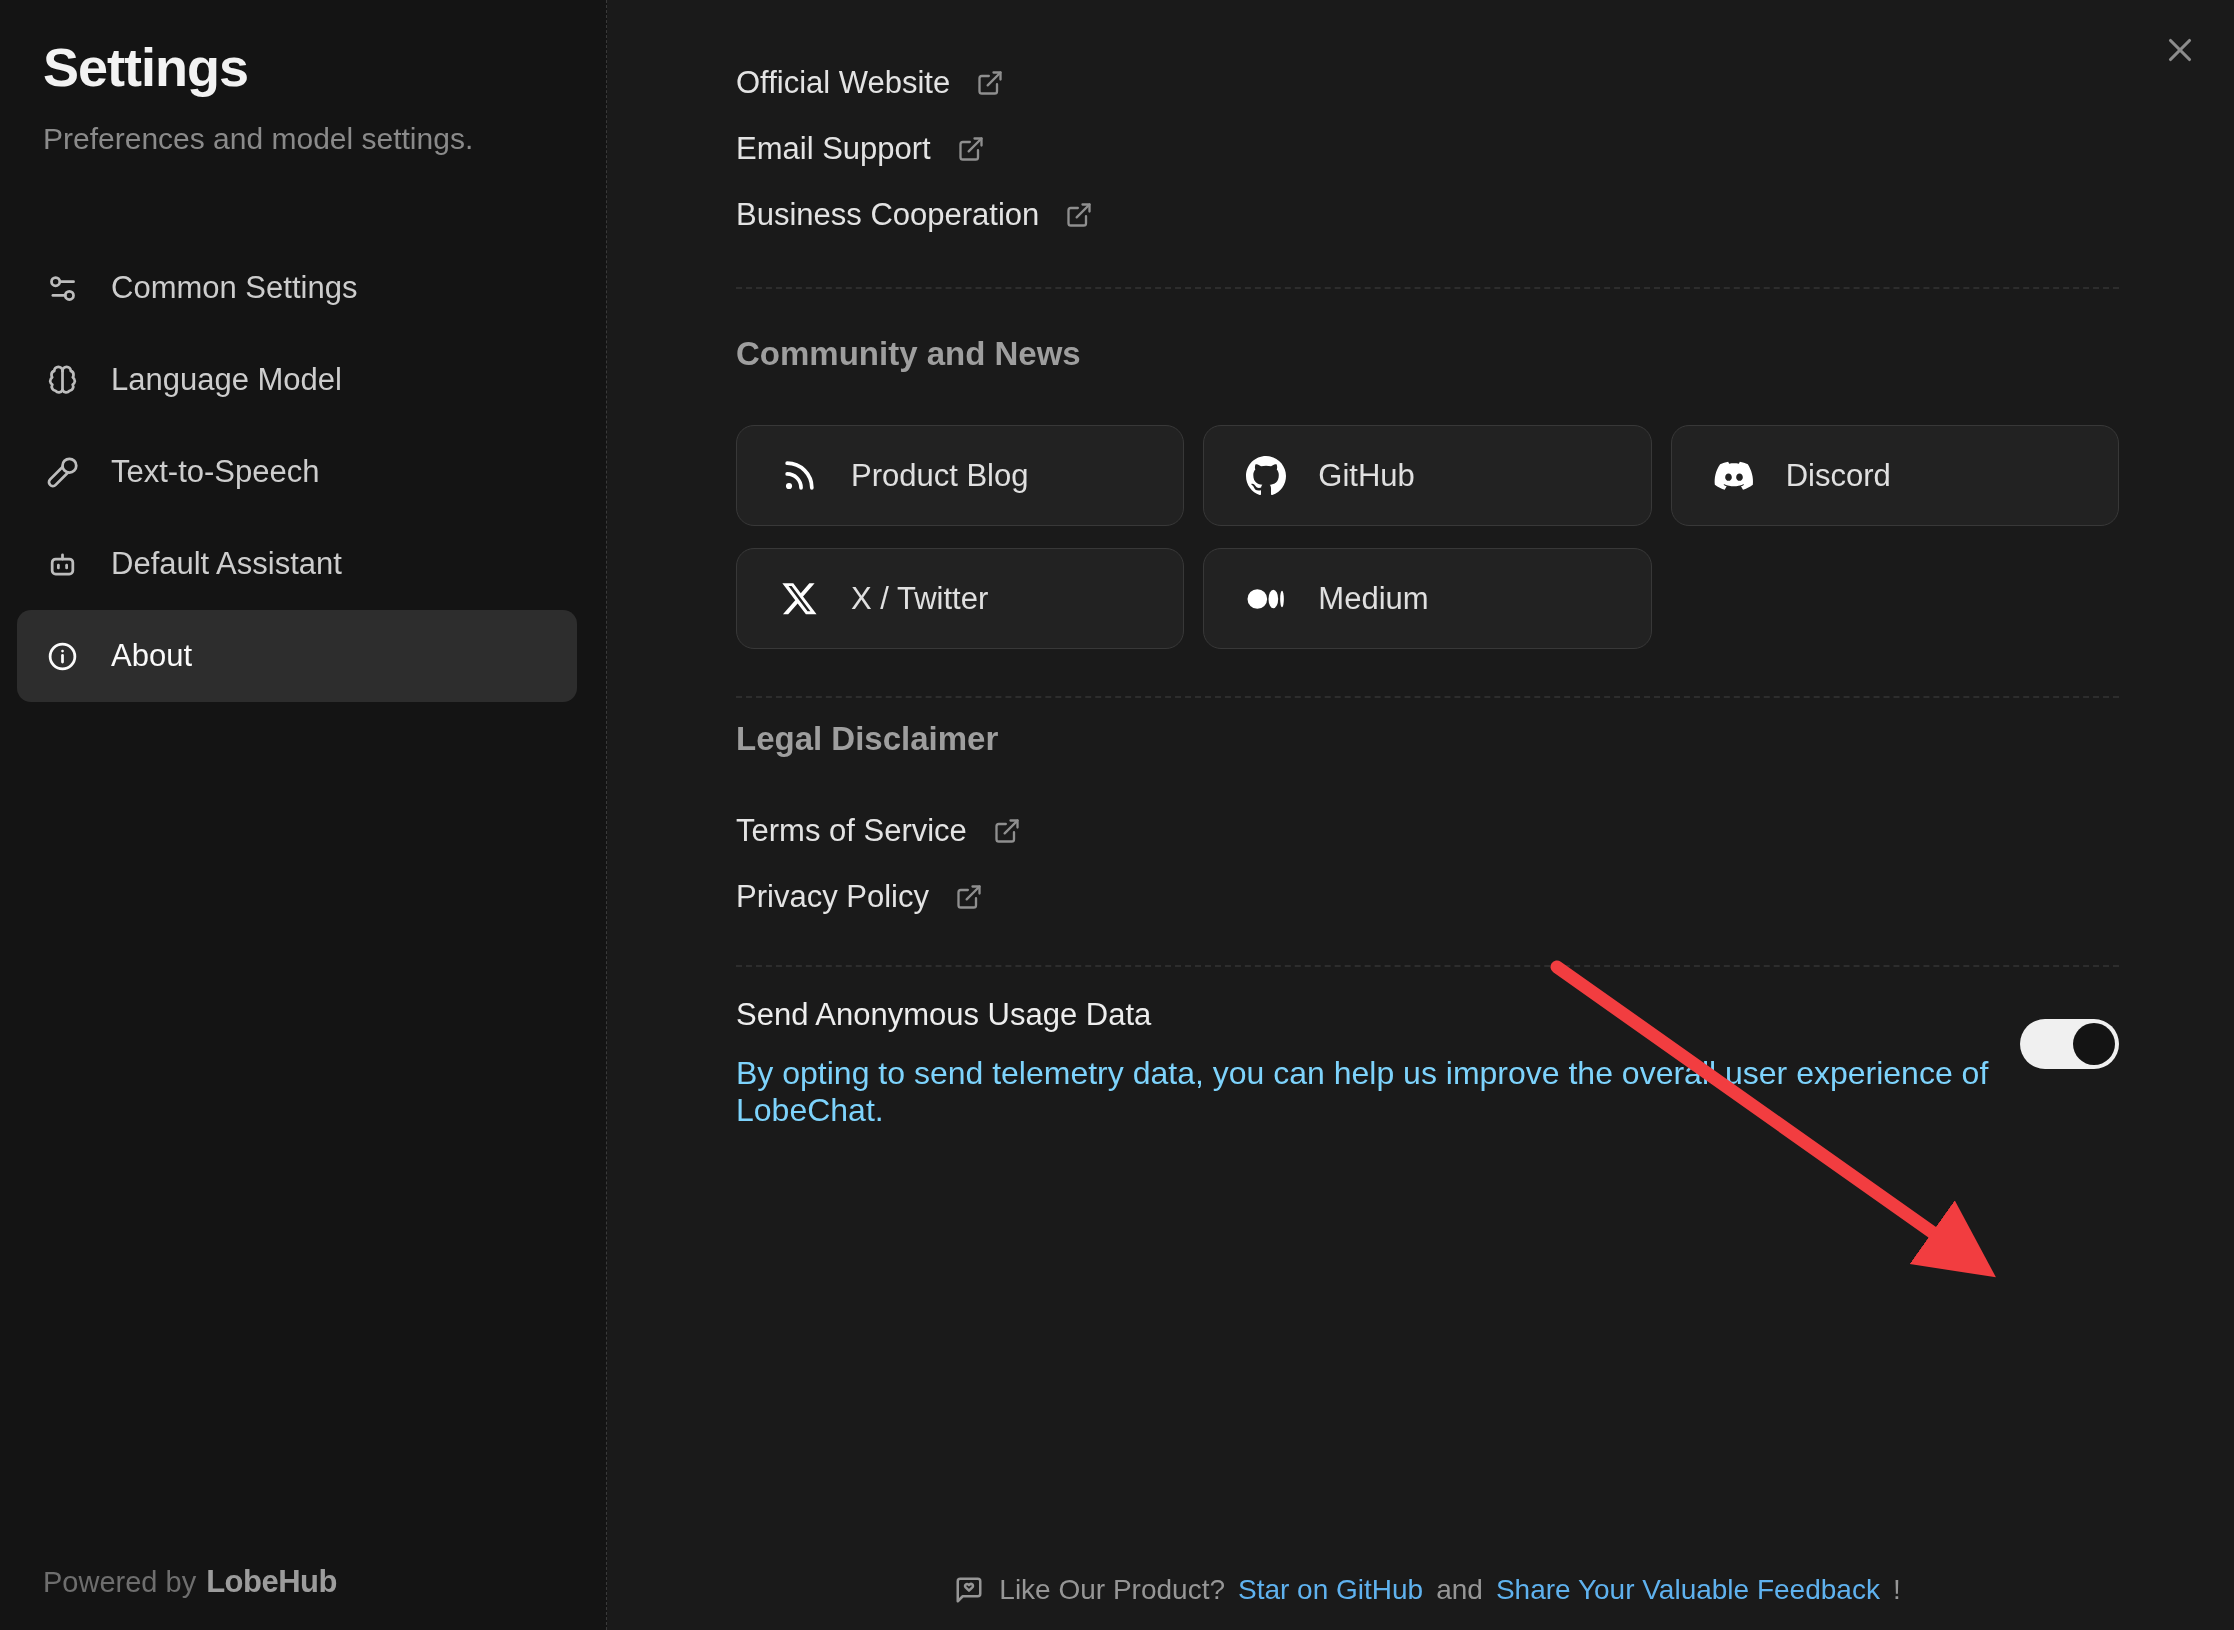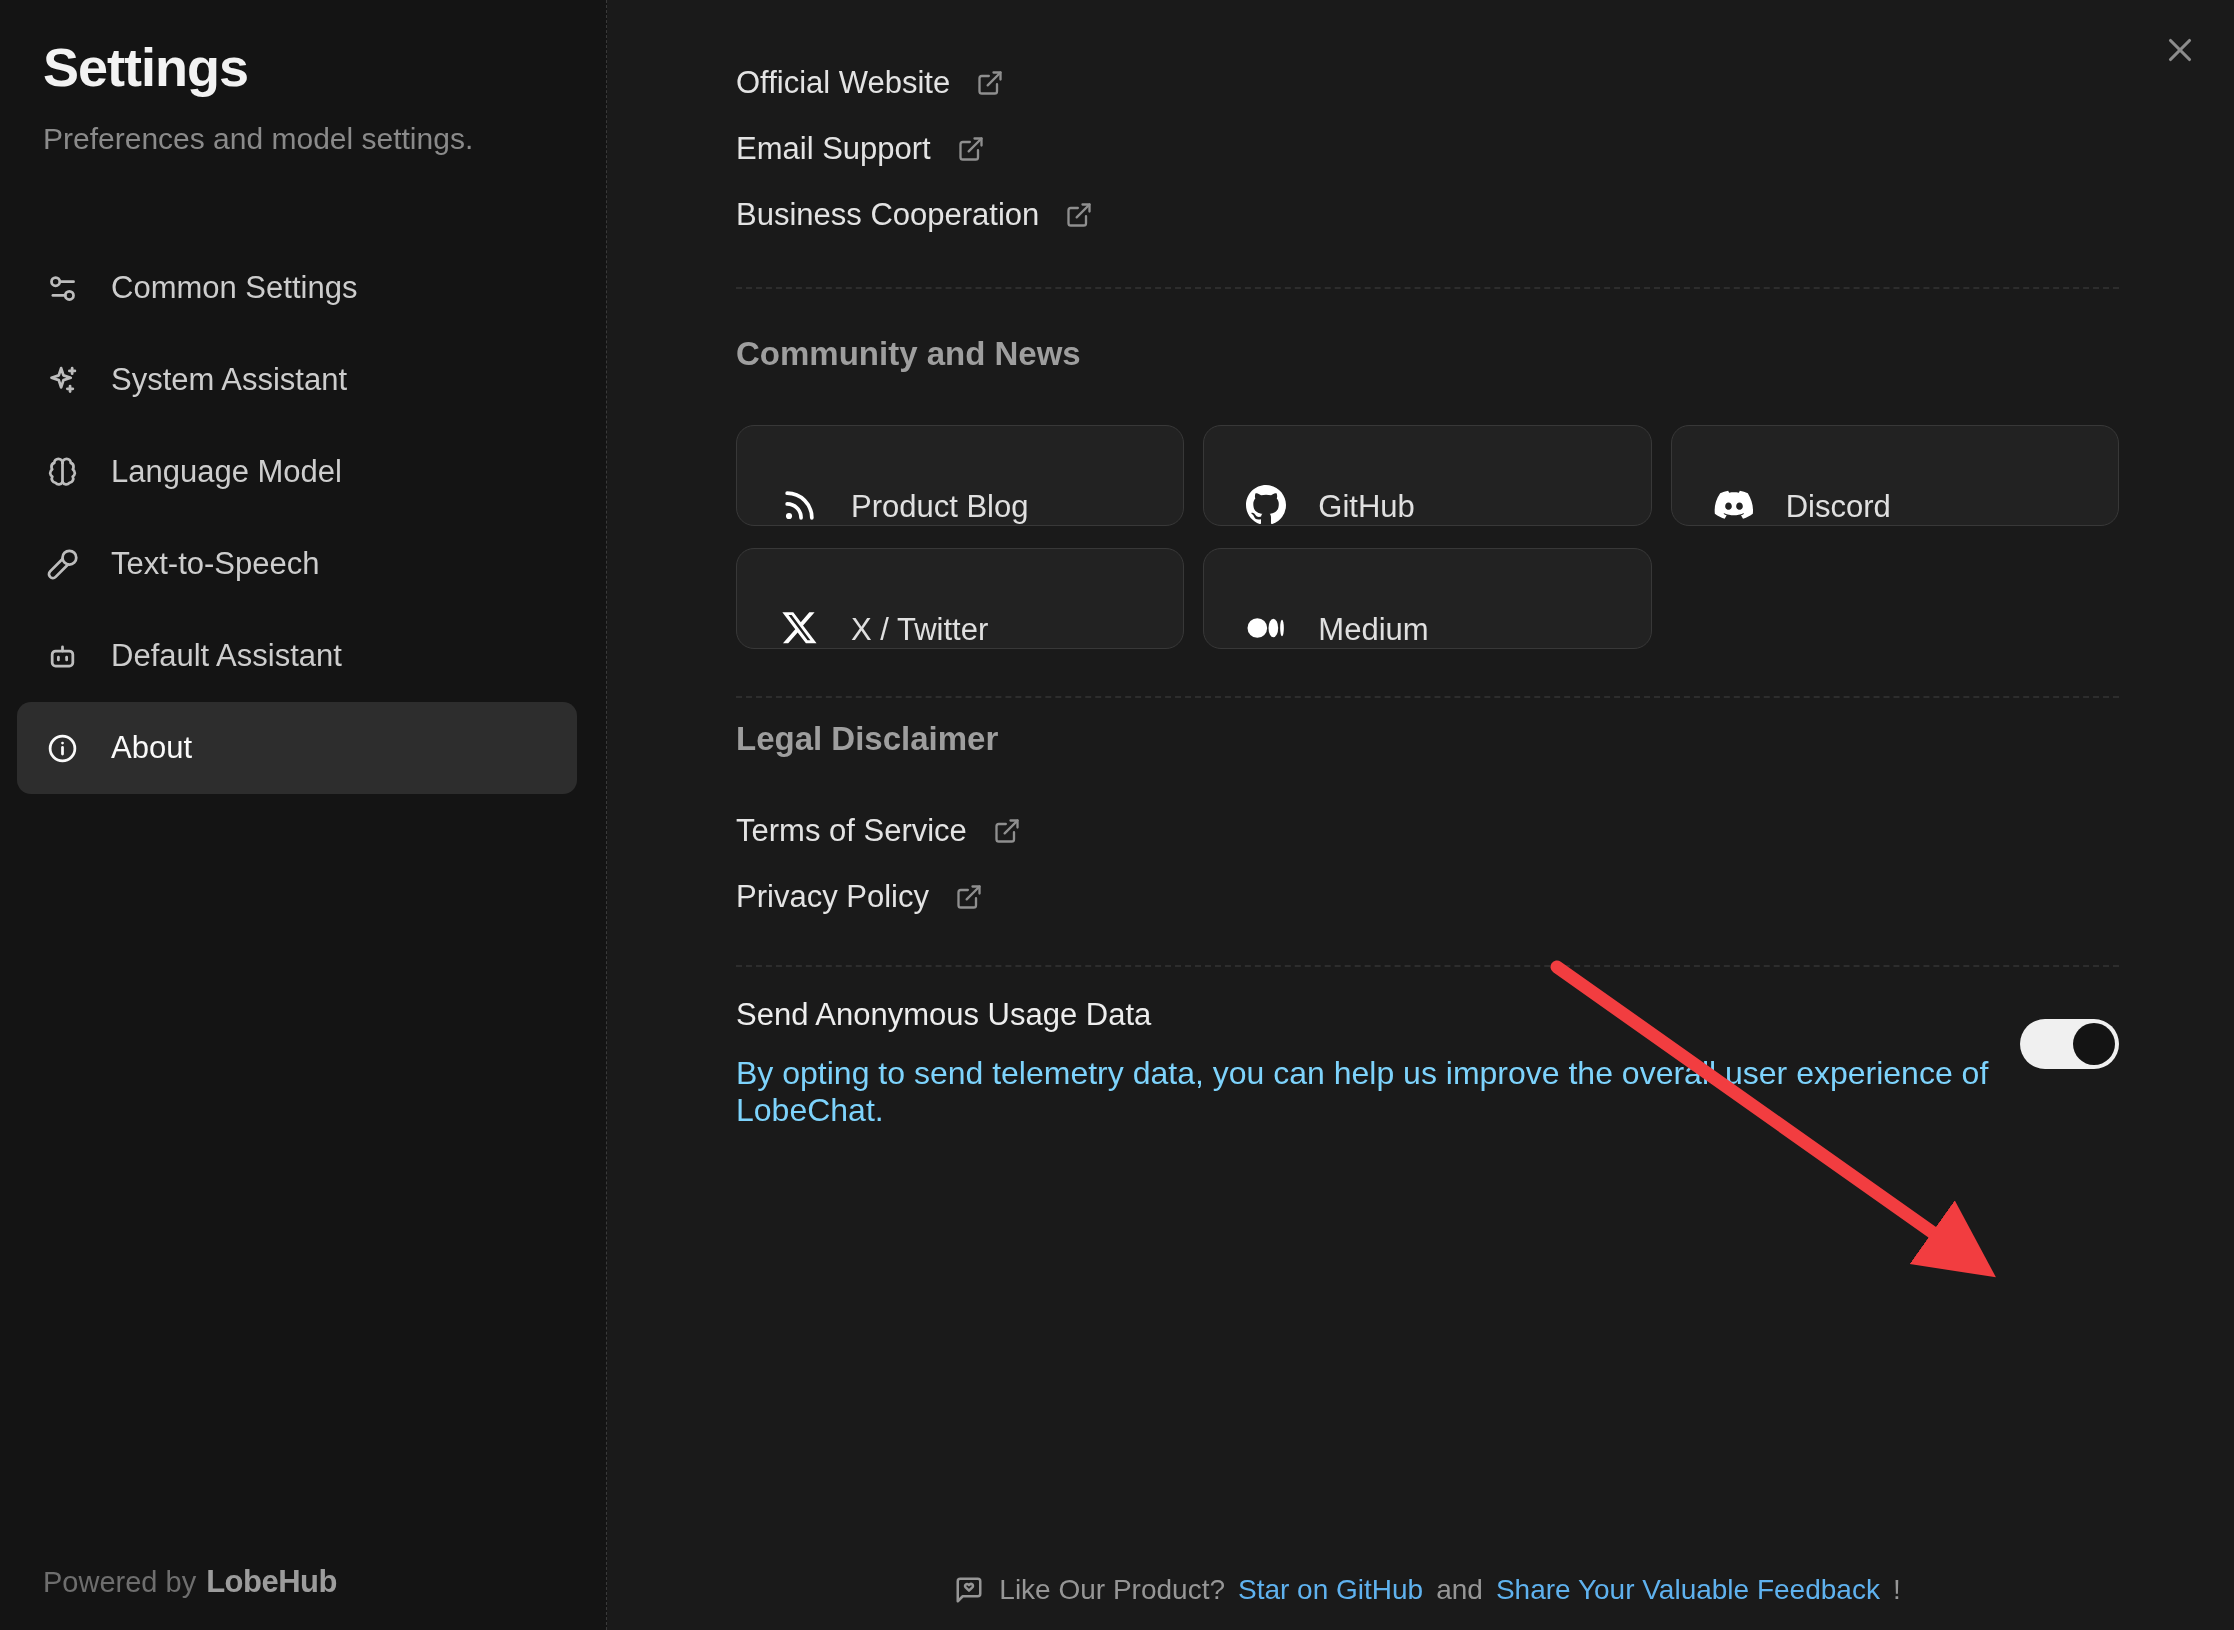--- a/index.html
+++ b/index.html
@@ -38,21 +38,21 @@
   .link-row .txt{font-size:31px;color:#e3e3e3;}
   .link-row .ext{color:#8f8f8f;display:flex;}
   .mt-first{margin-top:52px;}
   .divider{height:0;border-top:2px dashed #2d2d2d;margin-top:49px;}
   .divider.d2{margin-top:47px;}
   .divider.d3{margin-top:45px;}
   .section-title{font-size:33px;font-weight:700;color:#9e9e9e;line-height:46px;margin-top:42px;}
   .section-title.legal{margin-top:18px;}
   .btn-grid{display:grid;grid-template-columns:repeat(3,1fr);gap:22px 19px;margin-top:48px;}
   .cbtn{height:101px;box-sizing:border-box;border:1px solid #383838;background:var(--button-bg,#222);
-    border-radius:18px;display:flex;align-items:flex-end;gap:32px;padding-left:42px;
+    border-radius:18px;display:flex;align-items:center;gap:32px;padding-left:42px;
     font-size:31px;color:#e0e0e0;cursor:pointer;}
   .cbtn .cic{width:40px;height:40px;display:flex;align-items:center;justify-content:center;color:#fff;}
   .analytics-title{font-size:36px;font-weight:700;color:#ececec;line-height:50px;margin-top:190px;}
   .setting-row{display:flex;justify-content:flex-end;align-items:flex-start;margin-top:26px;}
   .setting-label{font-size:31px;color:#ededed;line-height:44px;}
   .setting-desc{font-size:32px;color:#7dd3fc;margin-top:18px;line-height:37px;}
   .toggle{width:99px;height:50px;border-radius:25px;background:var(--toggle-track,#f0f0f0);
     position:relative;margin-top:26px;flex:0 0 auto;cursor:pointer;}
   .toggle .knob{position:absolute;top:4px;left:4px;width:42px;height:42px;border-radius:50%;
     background:var(--toggle-knob,#141414);}
@@ -78,32 +78,20 @@
             <path d="M14 17H5"></path>
             <circle cx="17" cy="17" r="3"></circle>
             <circle cx="7" cy="7" r="3"></circle>
           </svg>
       </span>
       <span>Common Settings</span>
     </div>
     <div class="sb-item">
       <span class="ic">
         <svg width="33" height="33" viewBox="0 0 24 24" fill="none" stroke="currentColor" stroke-width="2" stroke-linecap="round" stroke-linejoin="round">
-            <path d="M11 3 12.7 8.3 18 10l-5.3 1.7L11 17l-1.7-5.3L4 10l5.3-1.7z"></path>
-            <path d="M19 3v4"></path>
-            <path d="M17 5h4"></path>
-            <path d="M17.5 16v4"></path>
-            <path d="M15.5 18h4"></path>
-          </svg>
-      </span>
-      <span>System Assistant</span>
-    </div>
-    <div class="sb-item">
-      <span class="ic">
-        <svg width="33" height="33" viewBox="0 0 24 24" fill="none" stroke="currentColor" stroke-width="2" stroke-linecap="round" stroke-linejoin="round">
             <path d="M12 5a3 3 0 0 0-3-3 3 3 0 0 0-3 3 3 3 0 0 0-2 3 3 3 0 0 0 .5 1.7A3.5 3.5 0 0 0 3 12.5 3.5 3.5 0 0 0 4.6 15 3 3 0 0 0 7 19.5a3 3 0 0 0 5-.5"></path>
             <path d="M12 5a3 3 0 0 1 3-3 3 3 0 0 1 3 3 3 3 0 0 1 2 3 3 3 0 0 1-.5 1.7A3.5 3.5 0 0 1 21 12.5 3.5 3.5 0 0 1 19.4 15 3 3 0 0 1 17 19.5a3 3 0 0 1-5-.5"></path>
             <path d="M12 5v14"></path>
           </svg>
       </span>
       <span>Language Model</span>
     </div>
     <div class="sb-item">
       <span class="ic">
         <svg width="33" height="33" viewBox="0 0 24 24" fill="none" stroke="currentColor" stroke-width="2" stroke-linecap="round" stroke-linejoin="round">

